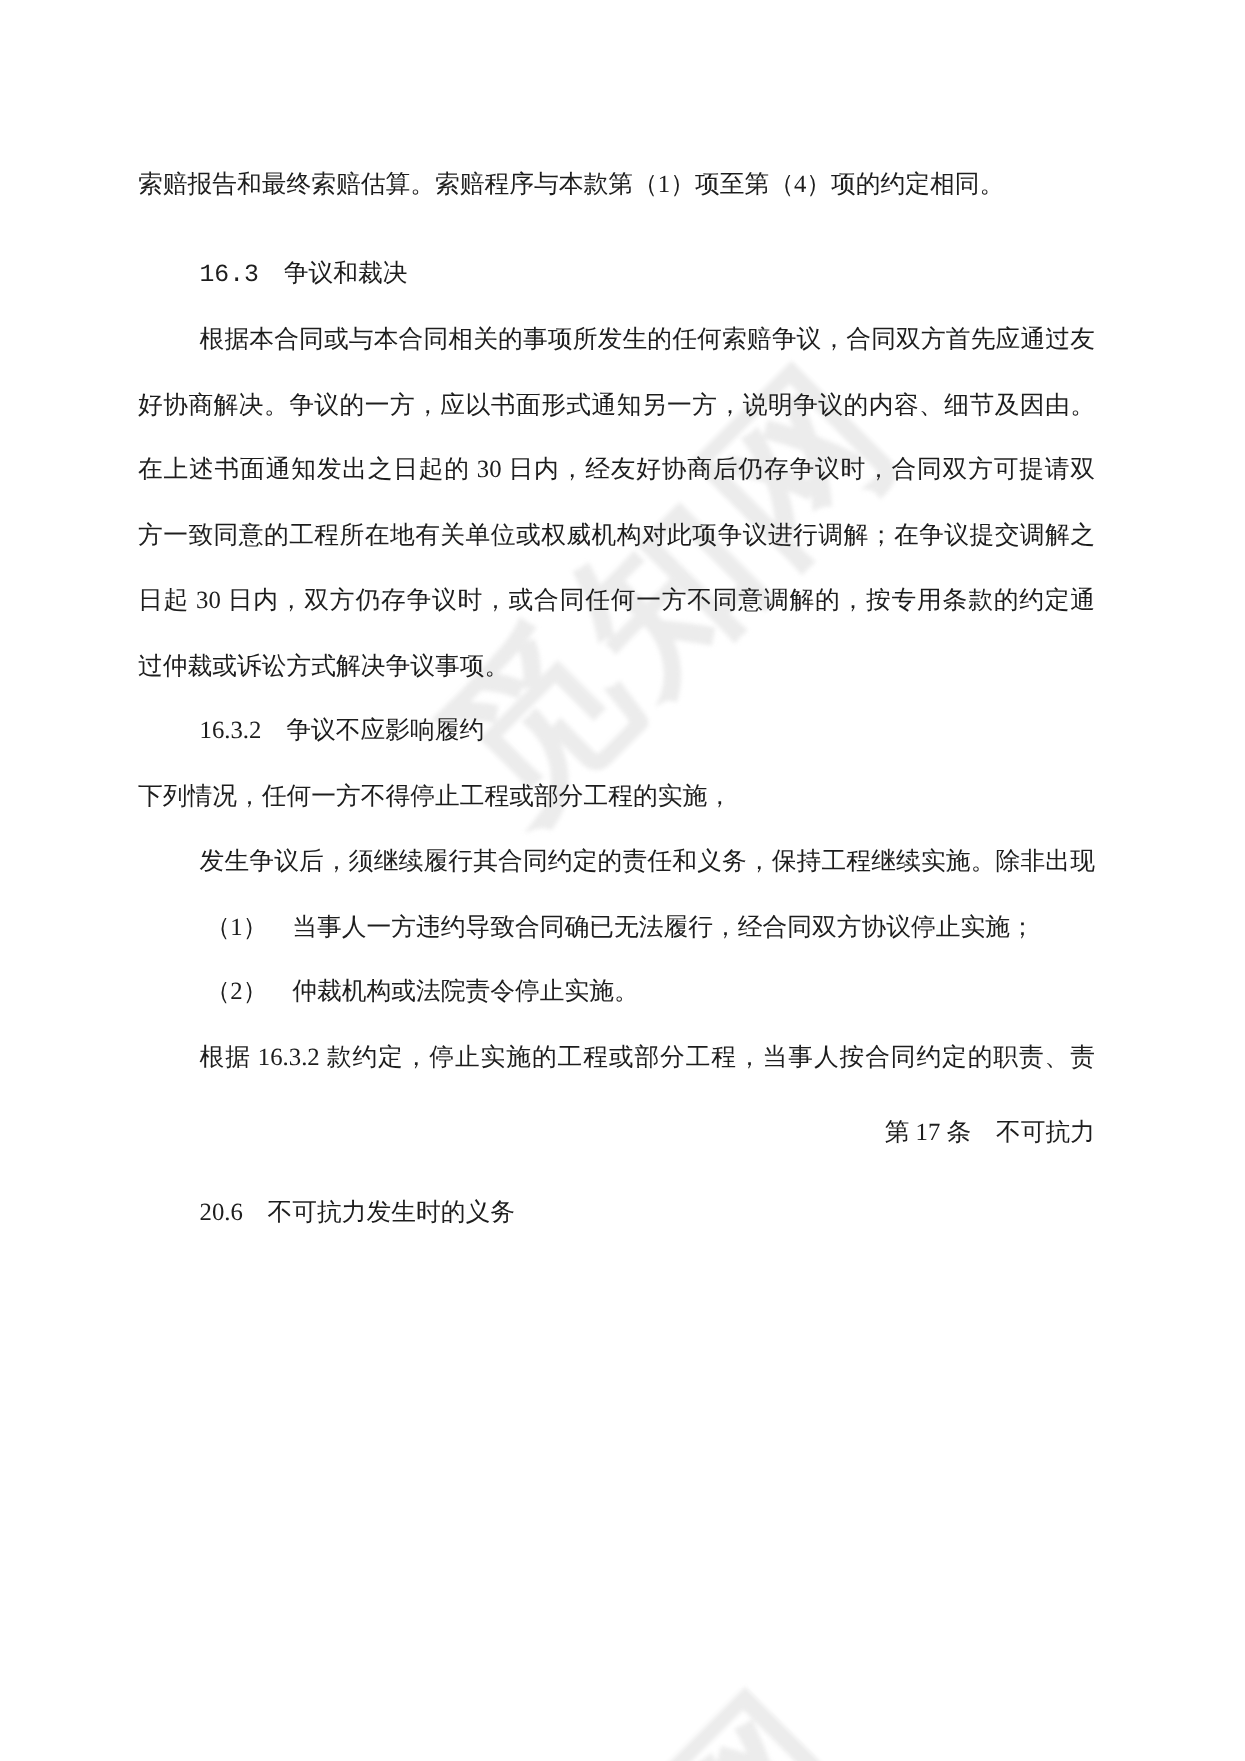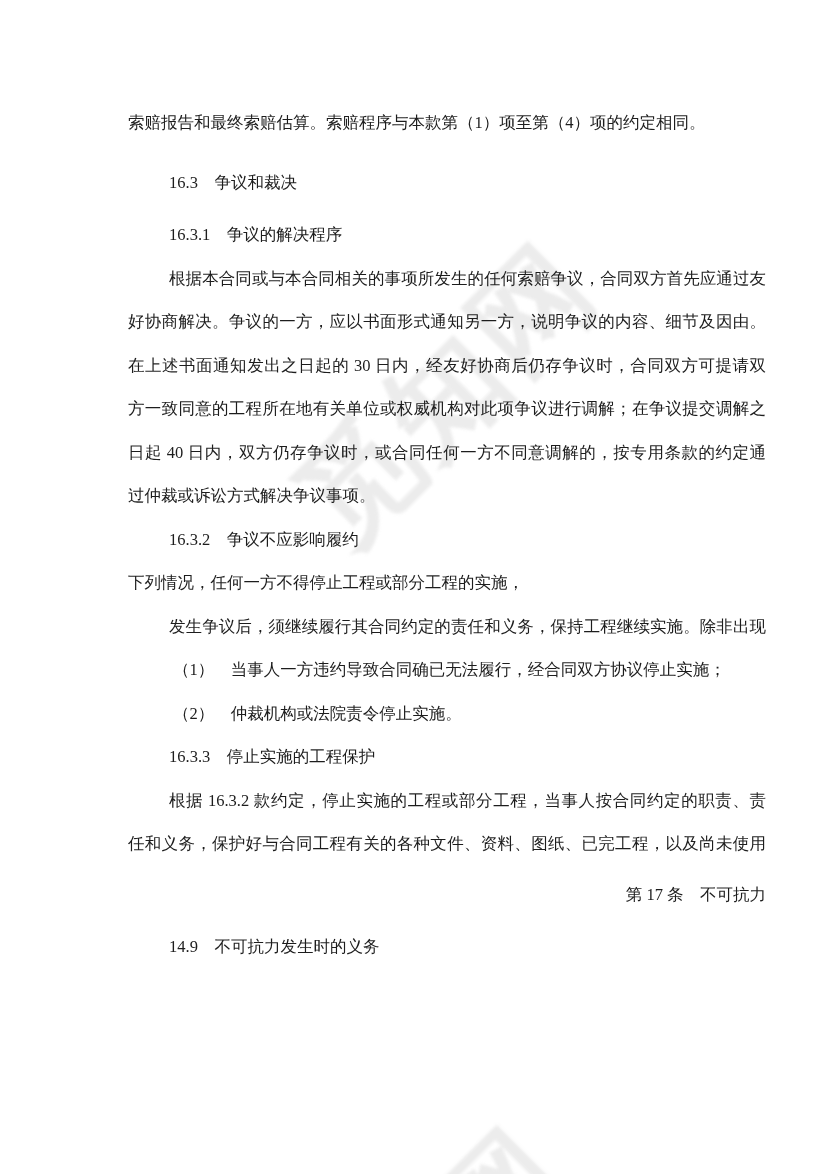--- a/index.html
+++ b/index.html
@@ -18,40 +18,39 @@
   .page {
     position: absolute;
     inset: 0;
     background: #ffffff;
   }
   .content {
     position: absolute;
     left: 92px;
     top: 101px;
     width: 638px;
-    margin-left: 36px;
   }
   .ln {
     font-size: 16.5px;
     line-height: 43.5px;
     white-space: nowrap;
     box-sizing: border-box;
     width: 100%;
     position: relative;
     z-index: 2;
   }
   
   .fill {
     white-space: normal;
     text-align: justify;
     text-align-last: justify;
   }
   .ind  { padding-left: 41px; }  
   .list { padding-left: 45px; }  
-  .mt16 { margin-top: 16px; }
+  .mt16 { margin-top: 16px; font-family: Liberation Mono, monospace; }
   .mt9  { margin-top: 9px; }
   .mt7  { margin-top: 7px; text-align: right; }
   .watermark {
     position: absolute;
     z-index: 1;
     font-family: "Liberation Sans", "DejaVu Sans", sans-serif;
     font-weight: 700;
     font-size: 115px;
     letter-spacing: 6px;
     color: #ececec;
@@ -75,32 +74,29 @@
 <body>
 
 <div class="page">
 
   <div class="watermark main">觅知网</div>
   <div class="watermark bottom">觅知网</div>
 
   <div class="content">
     <div class="ln">索赔报告和最终索赔估算。索赔程序与本款第（1）项至第（4）项的约定相同。</div>
     <div class="ln ind mt16">16.3　争议和裁决</div>
-    <div class="ln ind mt9">16.3.1　争议的解决程序</div>
     <div class="ln ind fill">根据本合同或与本合同相关的事项所发生的任何索赔争议，合同双方首先应通过友</div>
     <div class="ln fill">好协商解决。争议的一方，应以书面形式通知另一方，说明争议的内容、细节及因由。</div>
     <div class="ln fill">在上述书面通知发出之日起的 30 日内，经友好协商后仍存争议时，合同双方可提请双</div>
     <div class="ln fill">方一致同意的工程所在地有关单位或权威机构对此项争议进行调解；在争议提交调解之</div>
-    <div class="ln fill">日起 40 日内，双方仍存争议时，或合同任何一方不同意调解的，按专用条款的约定通</div>
+    <div class="ln fill">日起 30 日内，双方仍存争议时，或合同任何一方不同意调解的，按专用条款的约定通</div>
     <div class="ln">过仲裁或诉讼方式解决争议事项。</div>
     <div class="ln ind">16.3.2　争议不应影响履约</div>
     <div class="ln">下列情况，任何一方不得停止工程或部分工程的实施，</div>
     <div class="ln ind fill">发生争议后，须继续履行其合同约定的责任和义务，保持工程继续实施。除非出现</div>
     <div class="ln list">（1）　当事人一方违约导致合同确已无法履行，经合同双方协议停止实施；</div>
     <div class="ln list">（2）　仲裁机构或法院责令停止实施。</div>
-    <div class="ln ind">16.3.3　停止实施的工程保护</div>
     <div class="ln ind fill">根据 16.3.2 款约定，停止实施的工程或部分工程，当事人按合同约定的职责、责</div>
-    <div class="ln fill">任和义务，保护好与合同工程有关的各种文件、资料、图纸、已完工程，以及尚未使用</div>
     <div class="ln ind mt7">第 17 条　不可抗力</div>
-    <div class="ln ind mt9">14.9　不可抗力发生时的义务</div>
+    <div class="ln ind mt9">20.6　不可抗力发生时的义务</div>
   </div>
 
 </div>
 
 </body></html>

